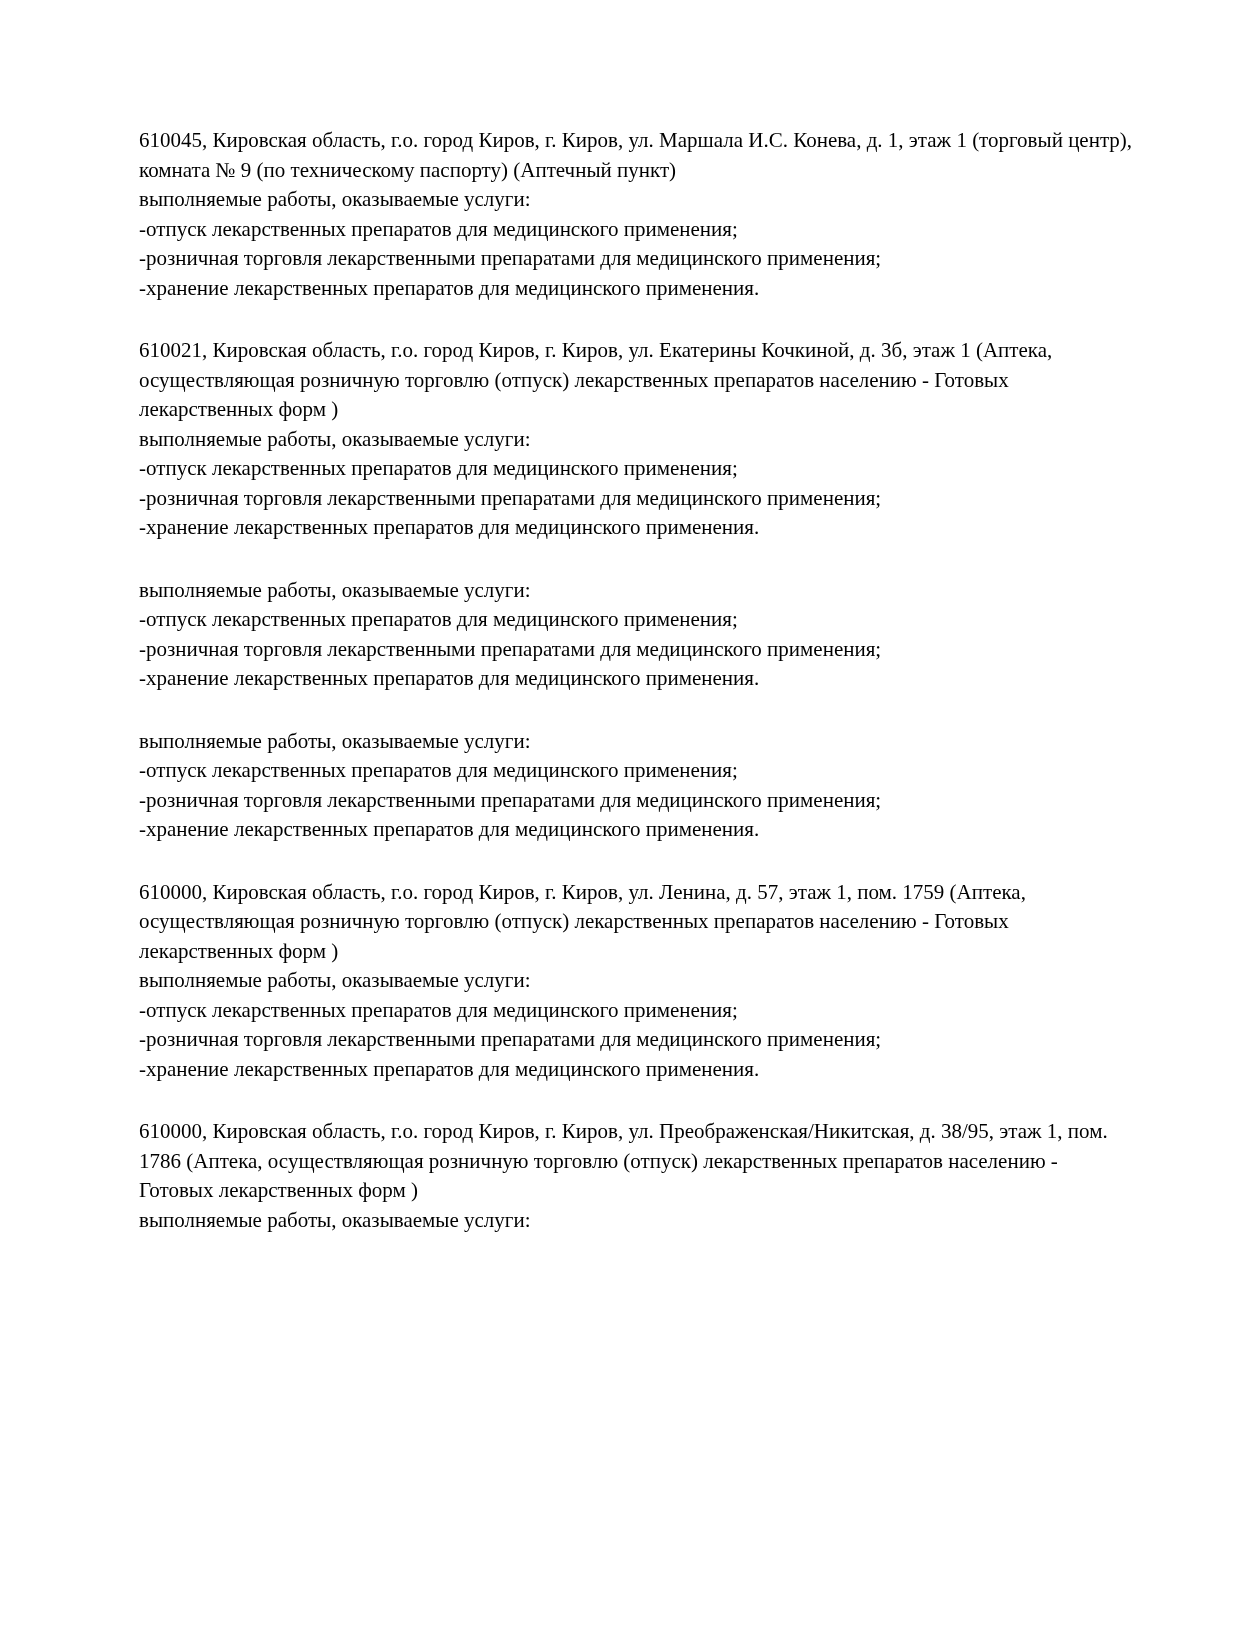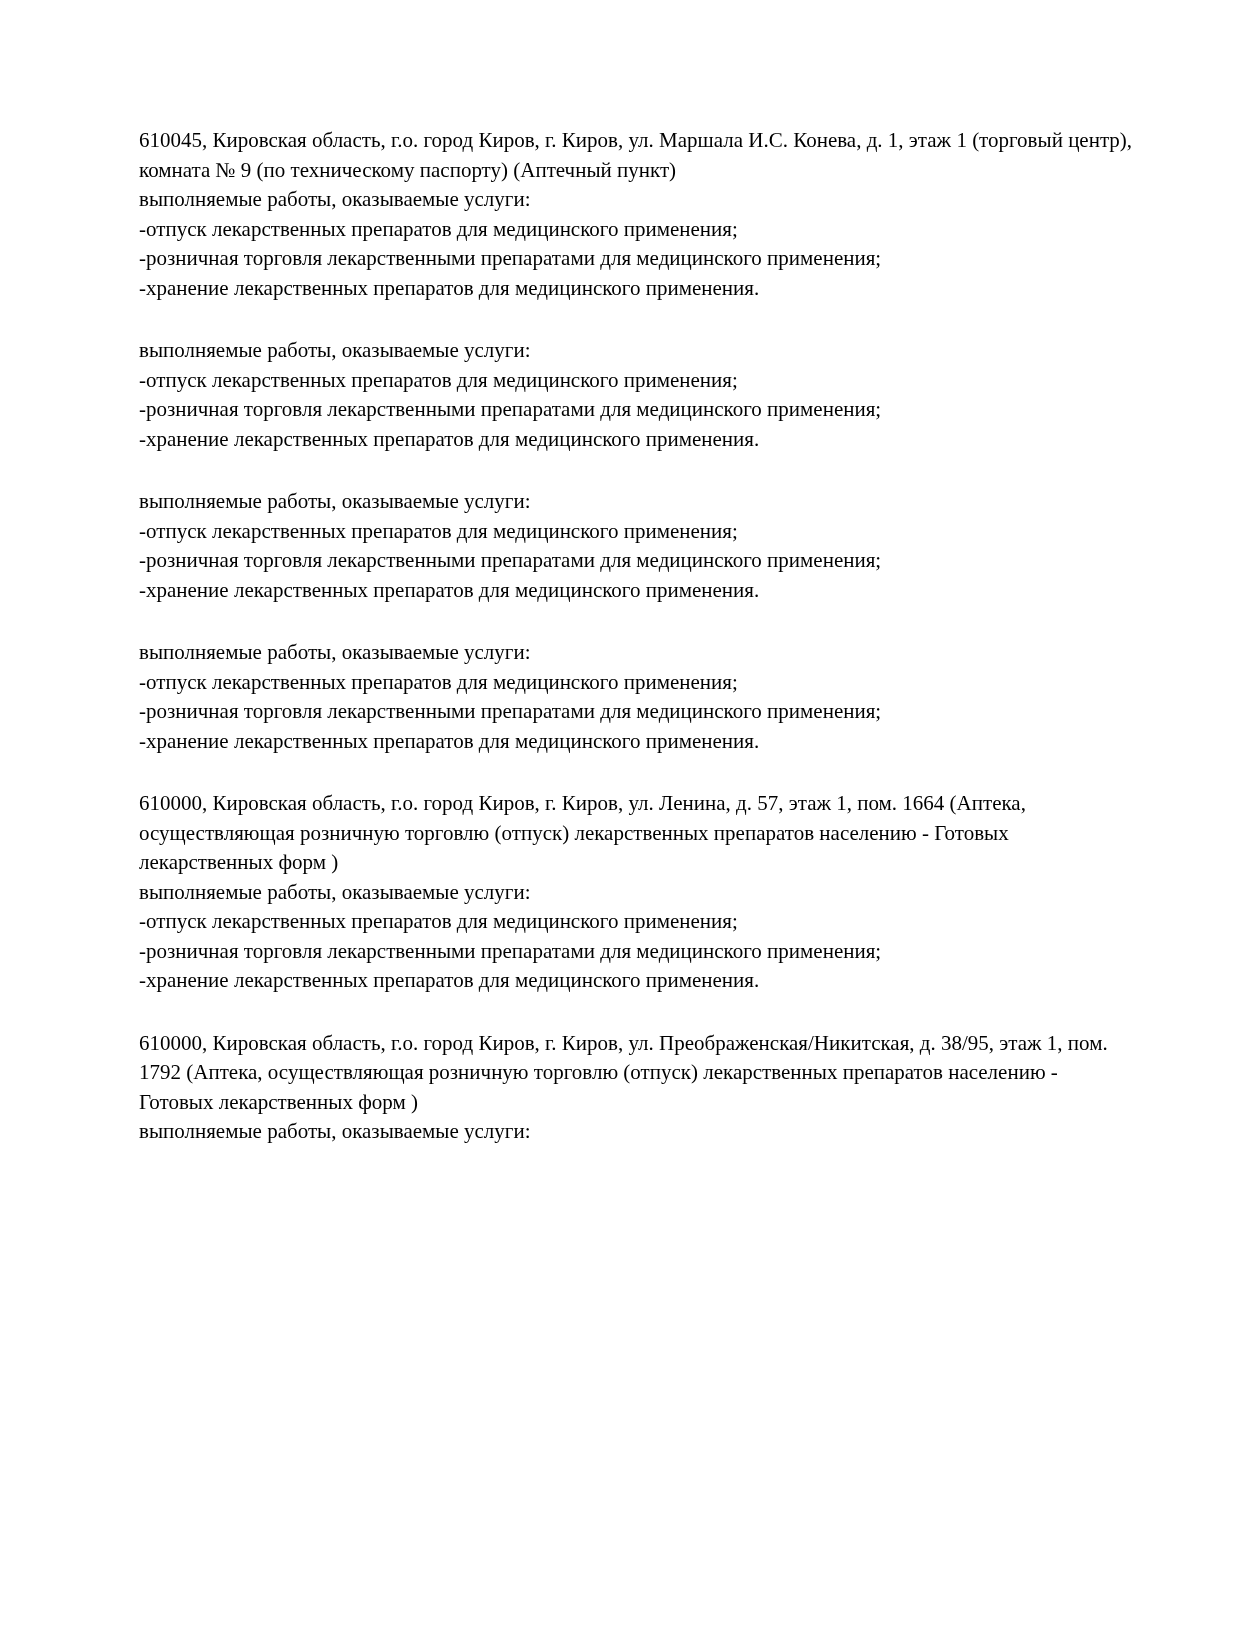--- a/index.html
+++ b/index.html
@@ -41,20 +41,21 @@
 
   <div class="entry">
     <p class="line">610045, Кировская область, г.о. город Киров, г. Киров, ул. Маршала И.С. Конева, д. 1, этаж 1 (торговый центр), комната № 9 (по техническому паспорту) (Аптечный пункт)</p>
     <p class="line">выполняемые работы, оказываемые услуги:</p>
     <p class="line">-отпуск лекарственных препаратов для медицинского применения;</p>
     <p class="line">-розничная торговля лекарственными препаратами для медицинского применения;</p>
     <p class="line">-хранение лекарственных препаратов для медицинского применения.</p>
   </div>
 
   <div class="entry">
+    <p class="line">610021, Кировская область, г.о. город Киров, г. Киров, ул. Екатерины Кочкиной, д. 3б, этаж 1 (Аптека, осуществляющая розничную торговлю (отпуск) лекарственных препаратов населению - Готовых лекарственных форм )</p>
     <p class="line">выполняемые работы, оказываемые услуги:</p>
     <p class="line">-отпуск лекарственных препаратов для медицинского применения;</p>
     <p class="line">-розничная торговля лекарственными препаратами для медицинского применения;</p>
     <p class="line">-хранение лекарственных препаратов для медицинского применения.</p>
   </div>
 
   <div class="entry">
     <p class="line">выполняемые работы, оказываемые услуги:</p>
     <p class="line">-отпуск лекарственных препаратов для медицинского применения;</p>
     <p class="line">-розничная торговля лекарственными препаратами для медицинского применения;</p>
@@ -62,25 +63,25 @@
   </div>
 
   <div class="entry">
     <p class="line">выполняемые работы, оказываемые услуги:</p>
     <p class="line">-отпуск лекарственных препаратов для медицинского применения;</p>
     <p class="line">-розничная торговля лекарственными препаратами для медицинского применения;</p>
     <p class="line">-хранение лекарственных препаратов для медицинского применения.</p>
   </div>
 
   <div class="entry">
-    <p class="line">610000, Кировская область, г.о. город Киров, г. Киров, ул. Ленина, д. 57, этаж 1, пом. 1664 (Аптека, осуществляющая розничную торговлю (отпуск) лекарственных препаратов населению - Готовых лекарственных форм )</p>
+    <p class="line">610000, Кировская область, г.о. город Киров, г. Киров, ул. Ленина, д. 57, этаж 1, пом. 1759 (Аптека, осуществляющая розничную торговлю (отпуск) лекарственных препаратов населению - Готовых лекарственных форм )</p>
     <p class="line">выполняемые работы, оказываемые услуги:</p>
     <p class="line">-отпуск лекарственных препаратов для медицинского применения;</p>
     <p class="line">-розничная торговля лекарственными препаратами для медицинского применения;</p>
     <p class="line">-хранение лекарственных препаратов для медицинского применения.</p>
   </div>
 
   <div class="entry">
-    <p class="line">610000, Кировская область, г.о. город Киров, г. Киров, ул. Преображенская/Никитская, д. 38/95, этаж 1, пом. 1792 (Аптека, осуществляющая розничную торговлю (отпуск) лекарственных препаратов населению - Готовых лекарственных форм )</p>
+    <p class="line">610000, Кировская область, г.о. город Киров, г. Киров, ул. Преображенская/Никитская, д. 38/95, этаж 1, пом. 1786 (Аптека, осуществляющая розничную торговлю (отпуск) лекарственных препаратов населению - Готовых лекарственных форм )</p>
     <p class="line">выполняемые работы, оказываемые услуги:</p>
   </div>
 
 </div>
 
 </body></html>

